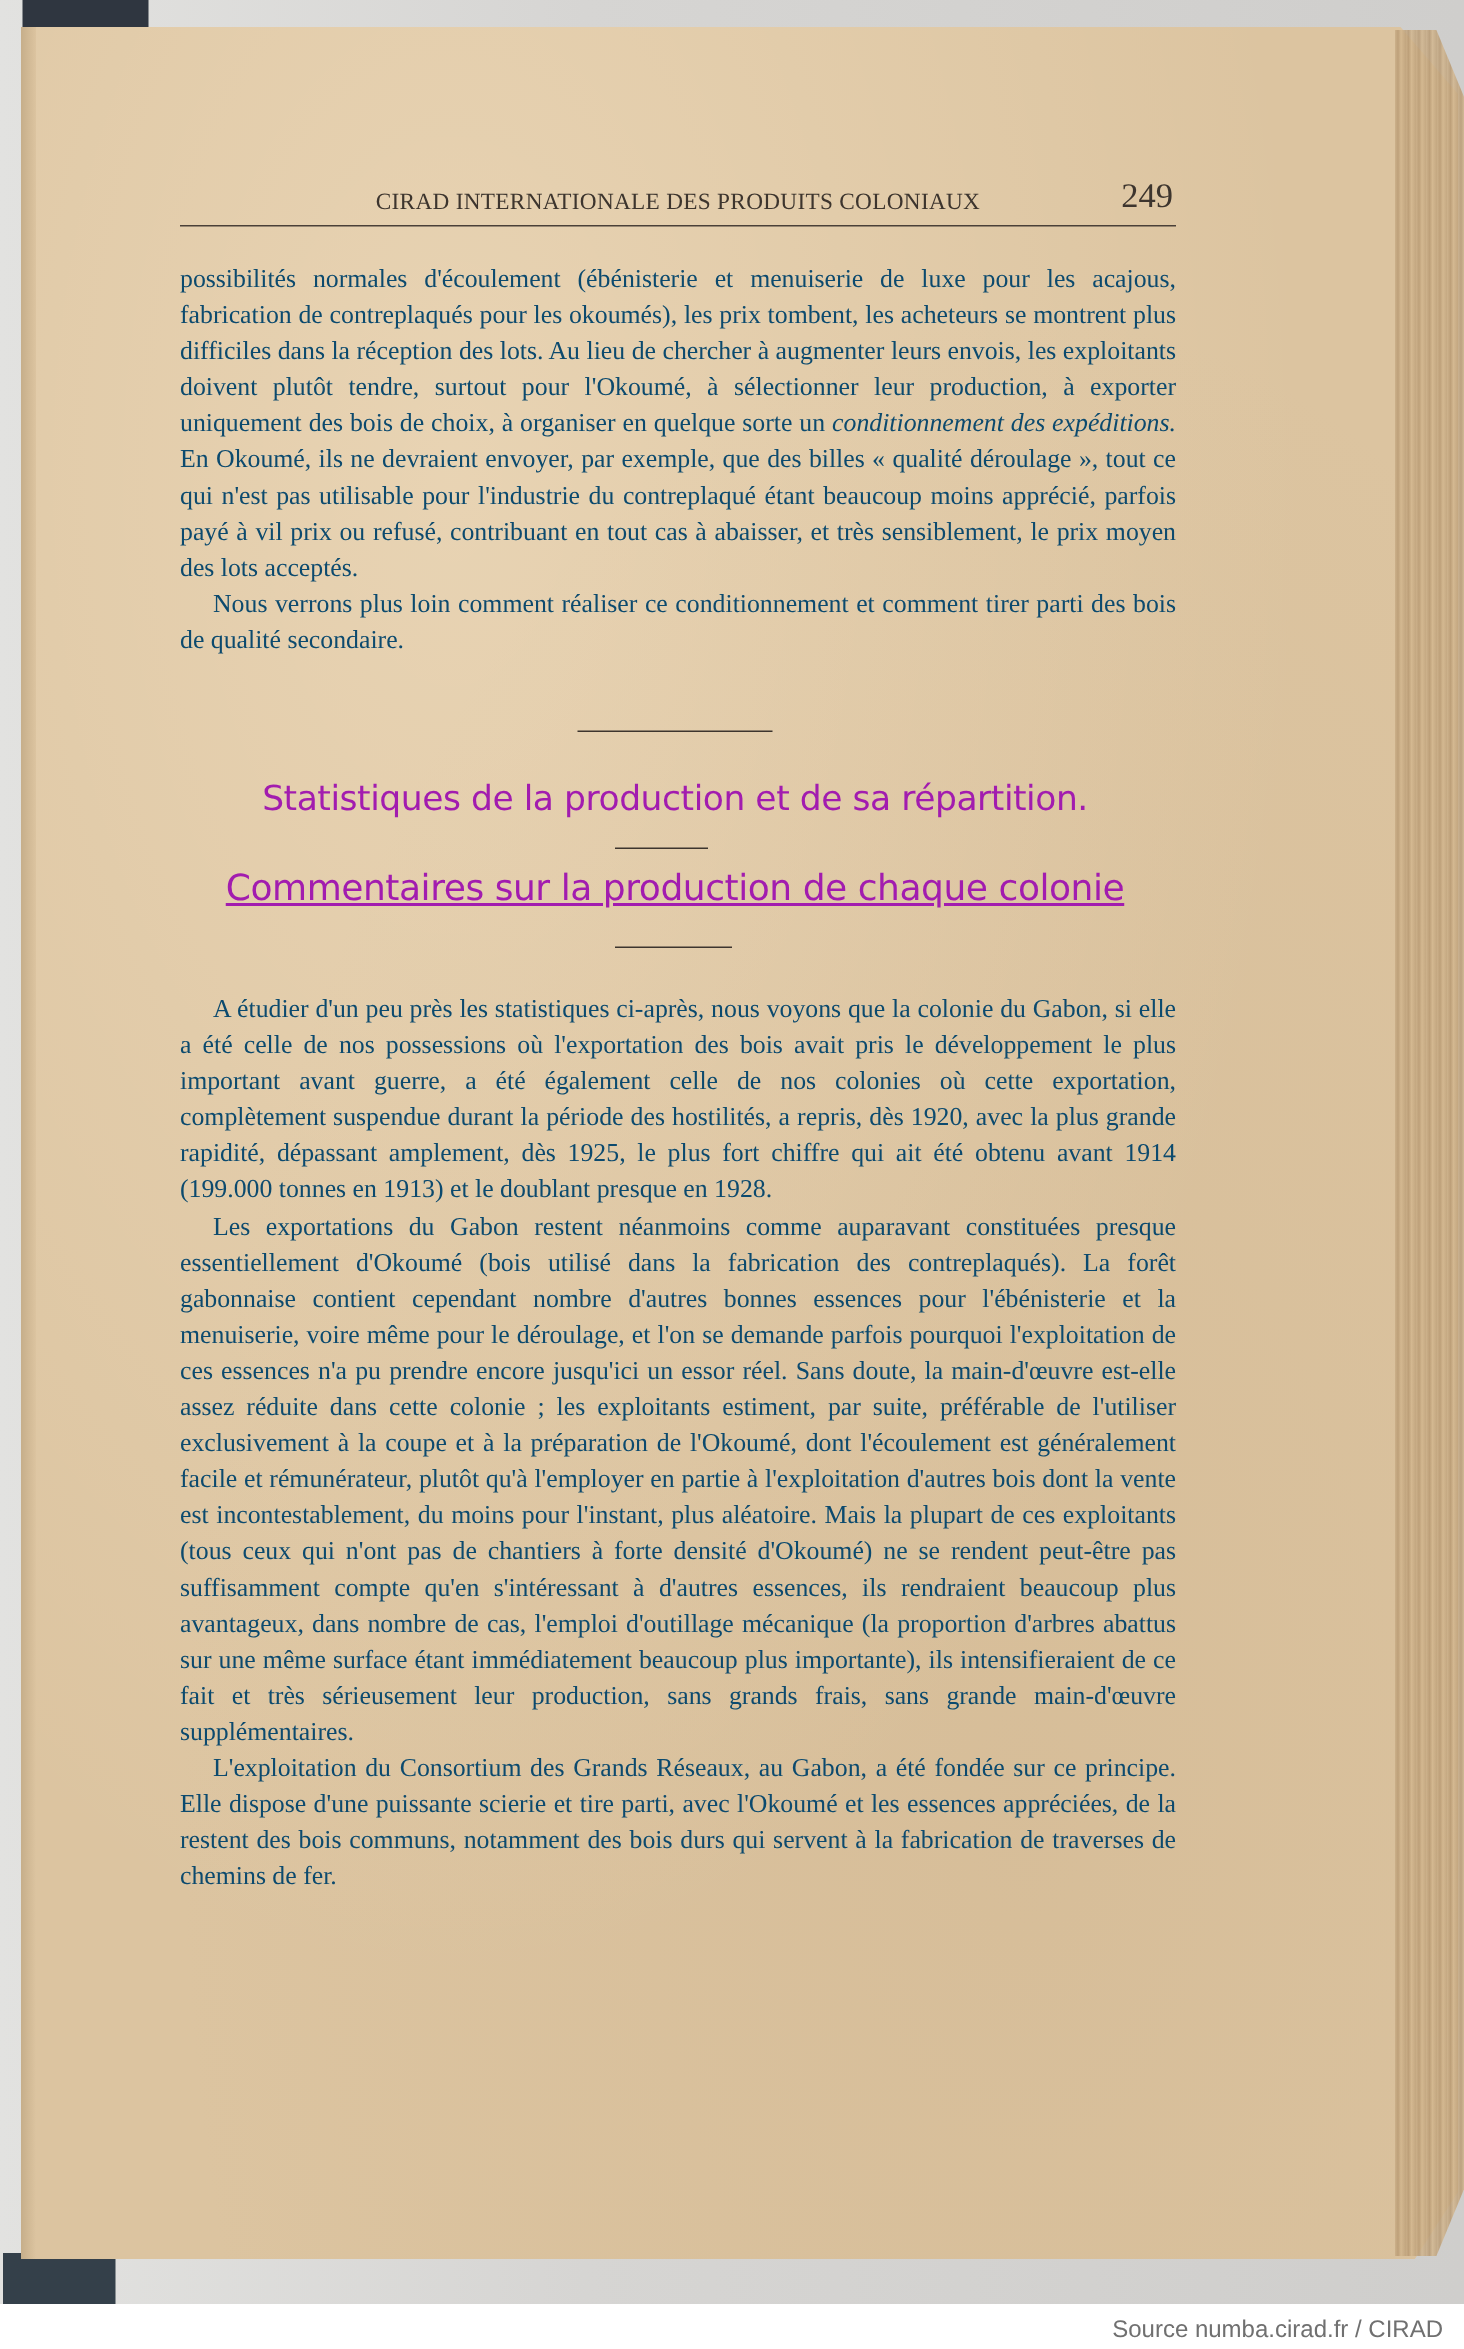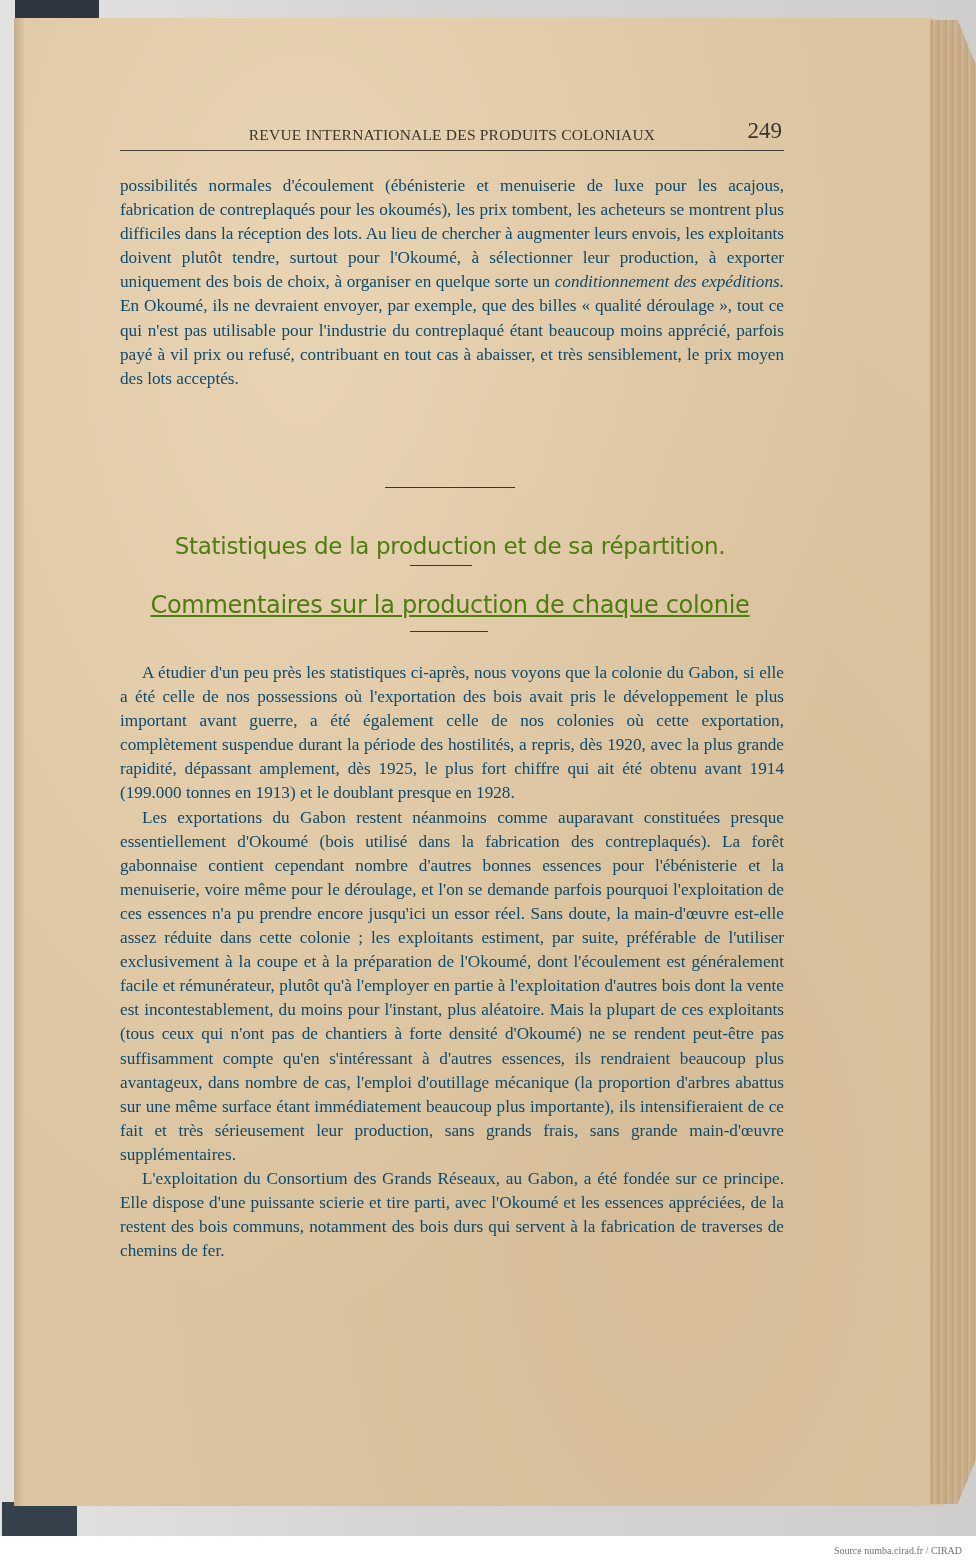--- a/index.html
+++ b/index.html
@@ -57,52 +57,52 @@
   .indent { text-indent: 22px; }
   em { font-style: italic; }
 
   .rule { position: absolute; height: 0; border-top: 1.5px solid #3d352e; }
   .rule-1 { left: 385px; top: 487px; width: 130px; }
   .rule-2 { left: 410px; top: 565px; width: 62px; }
   .rule-3 { left: 410px; top: 631px; width: 78px; }
 
   .heading {
     position: absolute; left: 100px; width: 700px; text-align: center;
-    font-family: "DejaVu Sans", sans-serif; font-weight: normal; color: #4d7c0f;
+    font-family: "DejaVu Sans", sans-serif; font-weight: normal; color: #a21caf;
     letter-spacing: -0.3px;
-    margin-top: 13px;
   }
   .heading-1 { top: 520px; font-size: 23px; }
   .heading-2 { top: 578px; font-size: 24px; text-decoration: underline; }
 
   .block-2 { position: absolute; left: 120px; top: 661px; width: 664px; }
 
   .source-credit {
     position: absolute; right: 14px; top: 1545px;
-    font-family: Liberation Serif, serif; font-size: 10px; color: #707070;
+    font-family: Liberation Sans, sans-serif; font-size: 16px; color: #707070;
   }
   .source-strip { position: absolute; left: 0; top: 1536px; width: 976px; height: 30px; background: #ffffff; }
 </style>
 </head>
 <body>
 
 <div class="scan-bg"></div>
 <div class="dark-tab-top"></div>
 <div class="dark-tab-bottom"></div>
 <div class="page"></div>
 <div class="left-fold"></div>
 <div class="page-edge"></div>
 
 <div class="running-head">
-  <div class="running-title">REVUE INTERNATIONALE DES PRODUITS COLONIAUX</div>
+  <div class="running-title">CIRAD INTERNATIONALE DES PRODUITS COLONIAUX</div>
   <div class="page-number">249</div>
 </div>
 
 <div class="block-1 text">
   <p><span>possibilités normales d'écoulement (ébénisterie et menuiserie de luxe pour les acajous, fabrication de contreplaqués pour les okoumés), les prix tombent, les acheteurs se montrent plus difficiles dans la réception des lots. Au lieu de chercher à augmenter leurs envois, les exploitants doivent plutôt tendre, surtout pour l'Okoumé, à sélectionner leur production, à exporter uniquement des bois de choix, à organiser en quelque sorte un </span><em>conditionnement des expéditions.</em><span> En Okoumé, ils ne devraient envoyer, par exemple, que des billes « qualité déroulage », tout ce qui n'est pas utilisable pour l'industrie du contreplaqué étant beaucoup moins apprécié, parfois payé à vil prix ou refusé, contribuant en tout cas à abaisser, et très sensiblement, le prix moyen des lots acceptés.</span></p>
+  <p class="indent">Nous verrons plus loin comment réaliser ce conditionnement et comment tirer parti des bois de qualité secondaire.</p>
 </div>
 
 <div class="rule rule-1"></div>
 
 <div class="heading heading-1">Statistiques de la production et de sa répartition.</div>
 <div class="rule rule-2"></div>
 <div class="heading heading-2">Commentaires sur la production de chaque colonie</div>
 <div class="rule rule-3"></div>
 
 <div class="block-2 text">

